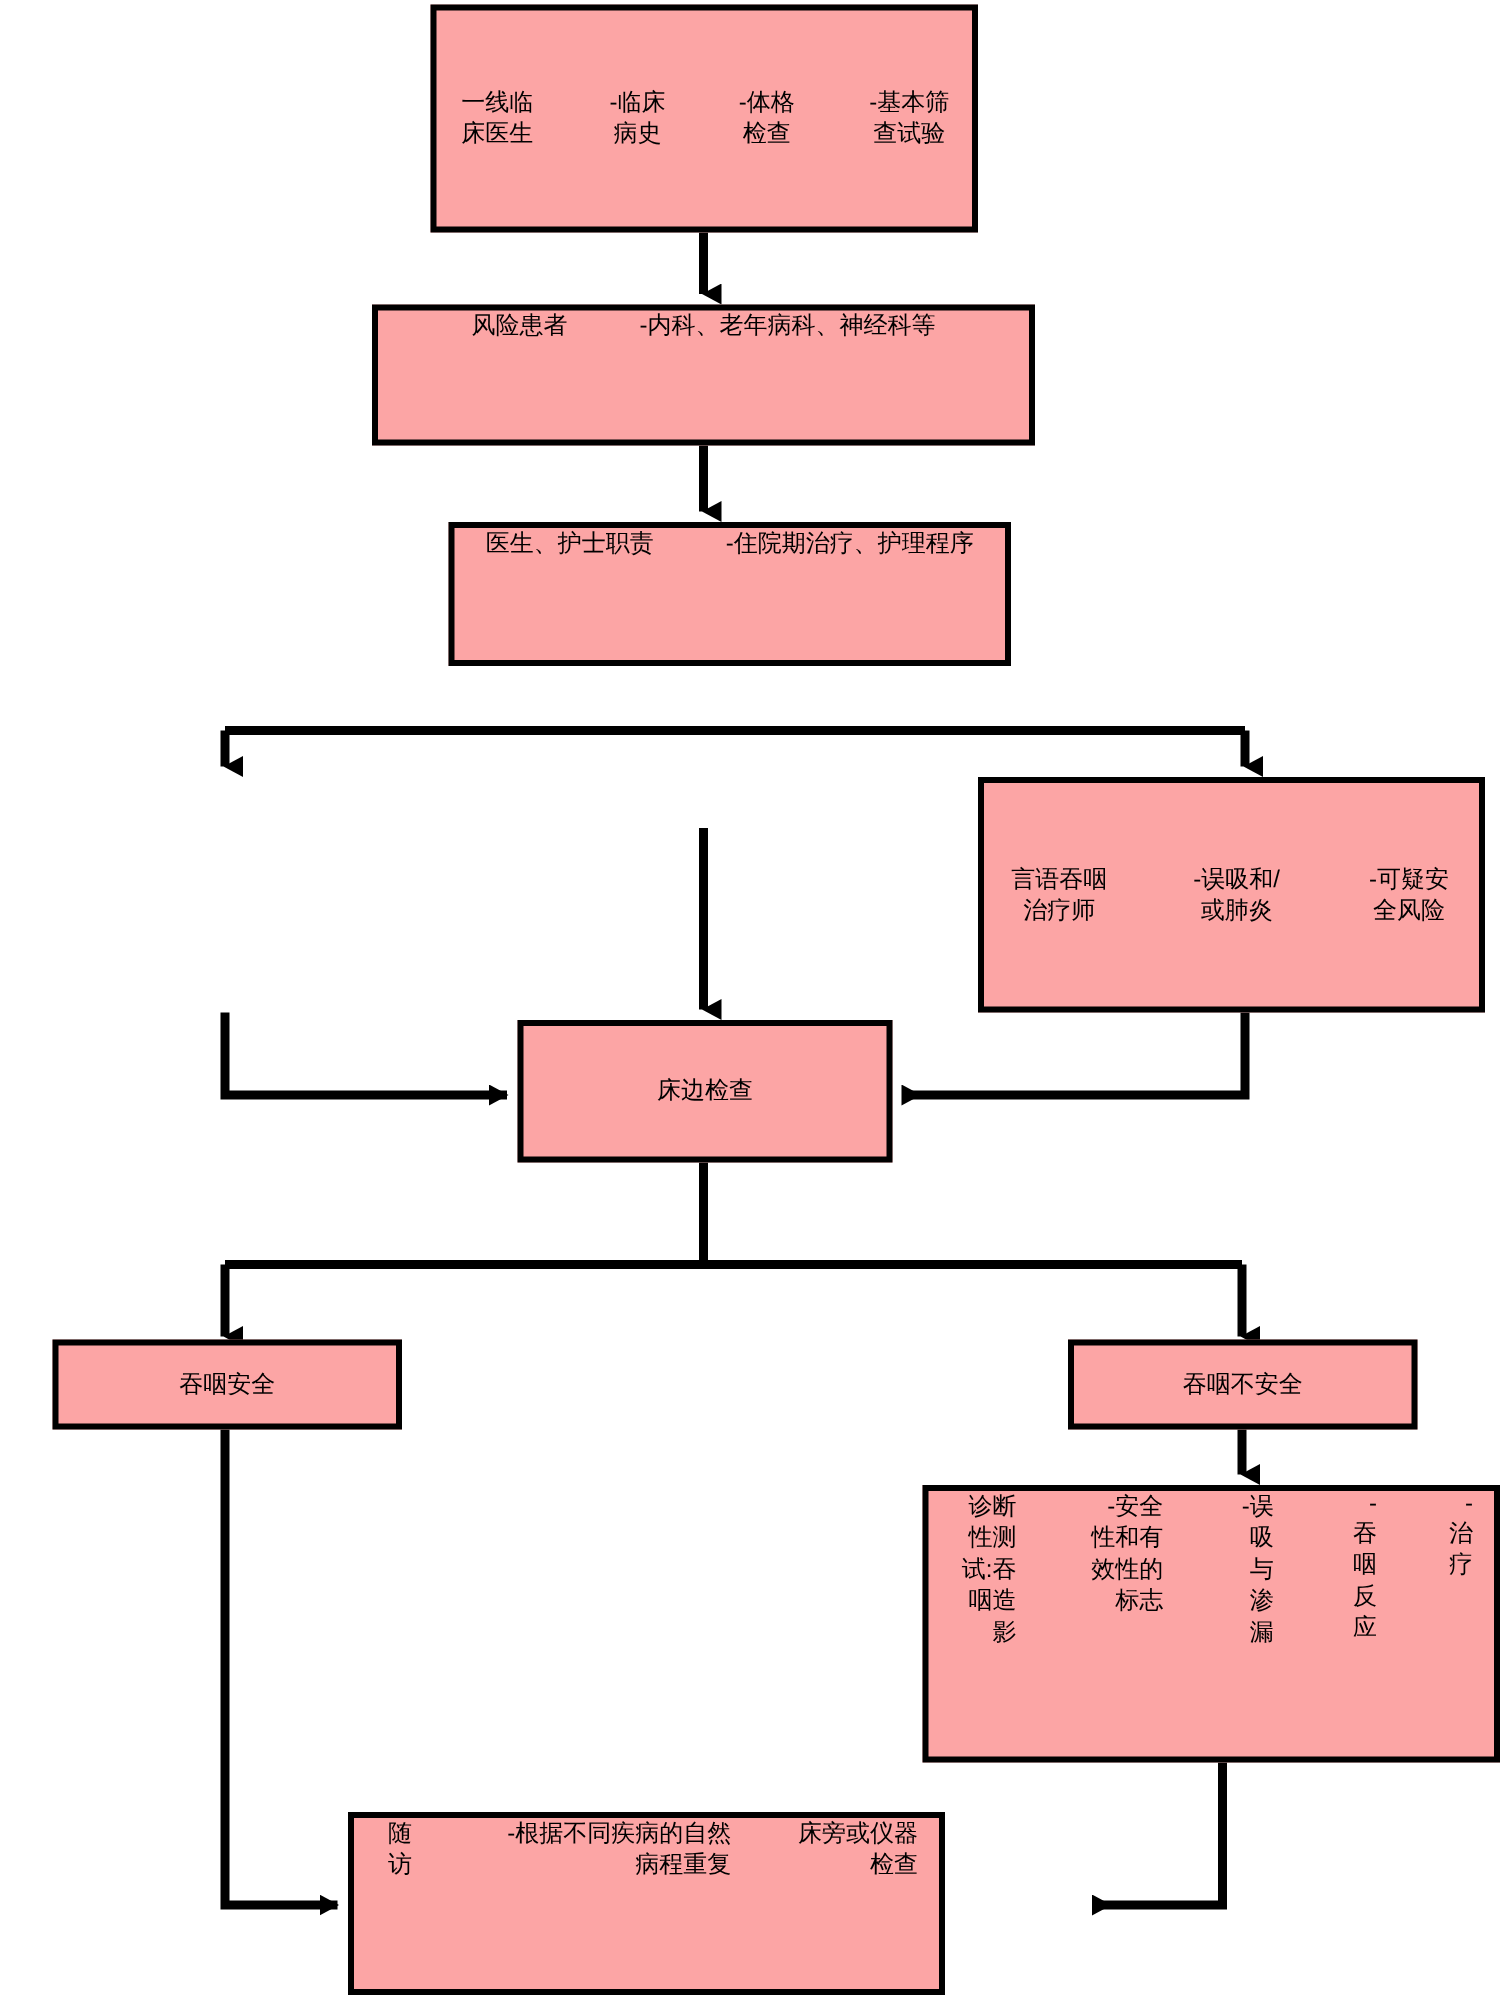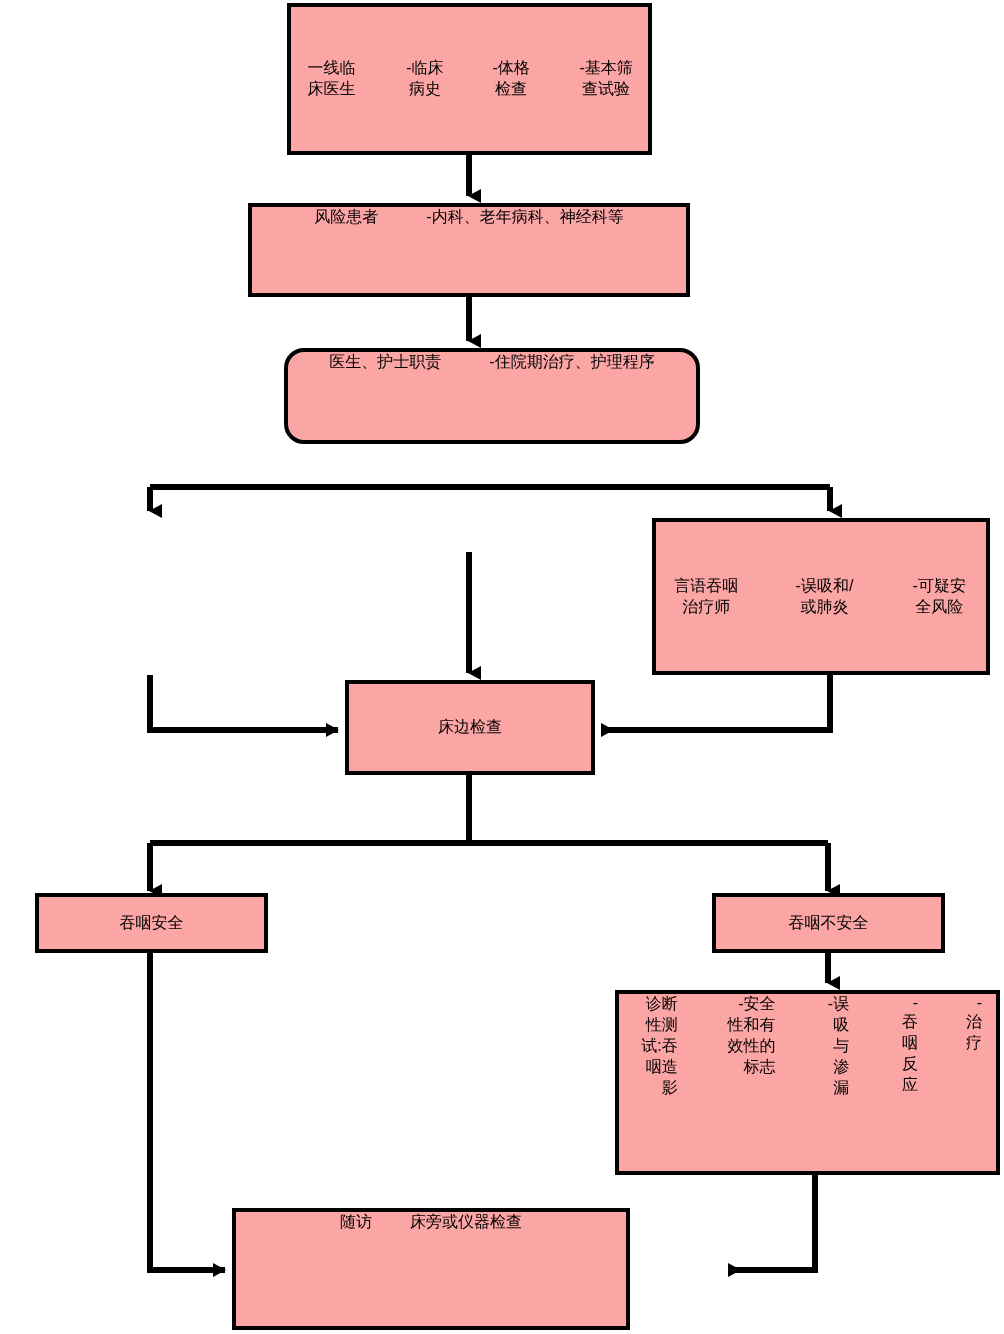--- a/index.html
+++ b/index.html
@@ -90,21 +90,21 @@
     <div class="pad indent">-临床病史</div>
     <div class="pad indent">-体格检查</div>
     <div class="pad indent">-基本筛查试验</div>
   </div>
 
   <div class="node left" style="left:248px;top:203px;width:442px;height:94px;">
     <div class="pad">风险患者</div>
     <div class="pad indent">-内科、老年病科、神经科等</div>
   </div>
 
-  <div class="node left" style="left:284px;top:348px;width:416px;height:96px;border-radius:20px;">
+  <div class="node left" style="left:299px;top:348px;width:375px;height:96px;">
     <div class="pad">医生、护士职责</div>
     <div class="pad indent">-住院期治疗、护理程序</div>
   </div>
 
 
   <div class="node center" style="left:652px;top:518px;width:338px;height:157px;text-align:center;">
     <div class="pad">言语吞咽治疗师</div>
     <div class="pad indent">-误吸和/或肺炎</div>
     <div class="pad indent">-可疑安全风险</div>
   </div>
@@ -124,16 +124,17 @@
   <div class="node left" style="left:615px;top:990px;width:385px;height:185px;">
     <div class="pad">诊断性测试:吞咽造影</div>
     <div class="pad indent">-安全性和有效性的标志</div>
     <div class="pad indent">-误吸与渗漏</div>
     <div class="pad indent">-吞咽反应</div>
     <div class="pad indent">-治疗</div>
   </div>
 
   <div class="node left" style="left:232px;top:1208px;width:398px;height:122px;">
     <div class="pad">随访</div>
+    <div class="pad indent">-根据不同疾病的自然病程重复</div>
     <div class="pad indent2">床旁或仪器检查</div>
   </div>
 
 </div>
 
 </body></html>

